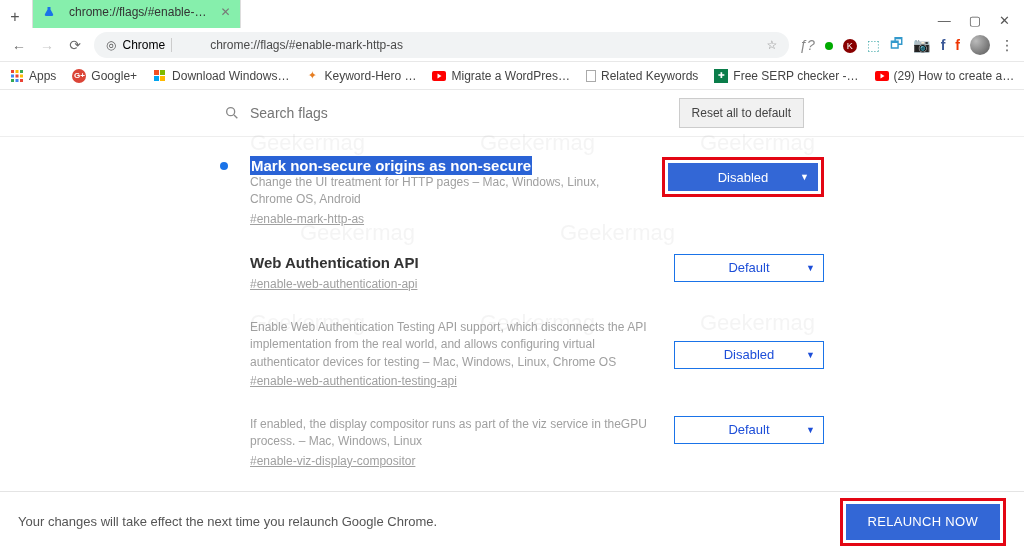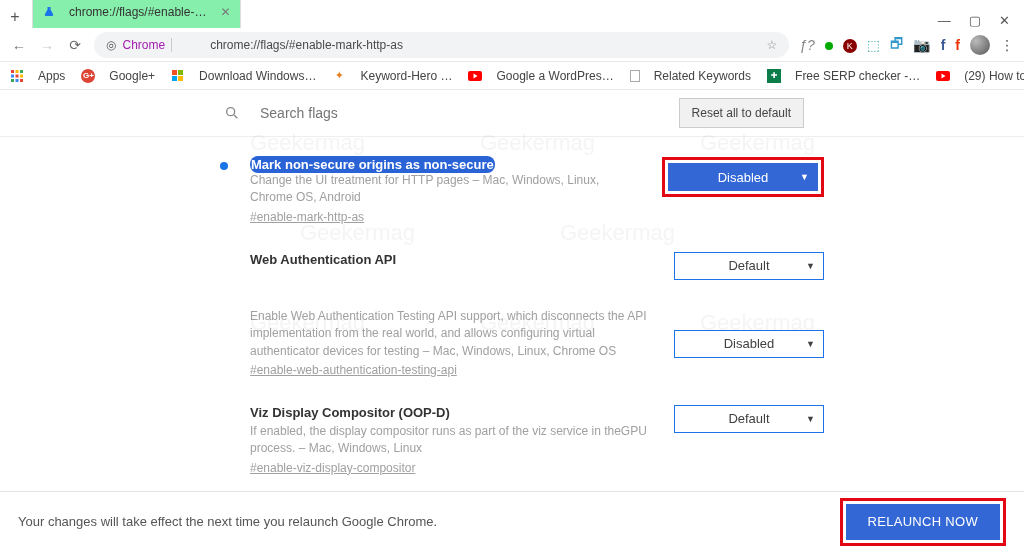--- a/index.html
+++ b/index.html
@@ -10,56 +10,56 @@
   .tab { display: flex; align-items: center; gap: 14px; height: 26px; padding: 16px 10px; border-top-left-radius: 6px; border-top-right-radius: 6px; background: #86efac; border: 1px solid #ddd; border-bottom: none; margin-left: 6px; min-width: 150px; cursor: pointer; }
   .new-tab-plus { width: 22px; height: 22px; display: flex; align-items: center; justify-content: center; font-size: 16px; color: #555; cursor: pointer; }
   .tab-close { margin-left: auto; color: #777; font-size: 12px; cursor: pointer; }
   .win-controls { margin-left: auto; display: flex; gap: 18px; padding-right: 10px; color: #555; }
   .win-controls span { cursor: pointer; font-size: 13px; }
 
   
   .addrbar { height: 34px; display: flex; align-items: center; padding: 0 10px; gap: 10px; border-bottom: 1px solid #e8e8e8; }
   .nav-icon { width: 18px; color: #6b6b6b; text-align: center; cursor: pointer; font-size: 14px; }
   .omnibox { flex: 1; display: flex; align-items: center; background: #f1f3f4; border-radius: 14px; height: 26px; padding: 0 12px; color: #555; gap: 6px; }
-  .omnibox .chip { font-size: 12px; color: #a21caf; }
+  .omnibox .chip { font-size: 12px; color: #000000; }
   .omnibox .divider { width: 1px; height: 14px; background: #ccc; }
   .omnibox .url { flex: 1; color: #4a4a4a; margin-left: 32px; }
   .ext-icons { display: flex; align-items: center; gap: 10px; color: #666; }
   .ext-icons span { font-size: 14px; cursor: pointer; }
   .ext-dot { width: 8px; height: 8px; border-radius: 50%; display: inline-block; }
   .avatar { width: 20px; height: 20px; border-radius: 50%; background: radial-gradient(circle at 30% 30%, #bbb, #555); cursor: pointer; }
   .kebab { font-size: 16px; color: #555; cursor: pointer; }
 
   
   .bookbar { height: 28px; display: flex; align-items: center; padding: 0 10px; gap: 16px; border-bottom: 1px solid #e8e8e8; font-size: 12px; color: #444; }
-  .bm { display: flex; align-items: center; gap: 14px; cursor: pointer; white-space: nowrap; }
+  .bm { display: flex; align-items: center; gap: 5px; cursor: pointer; white-space: nowrap; }
   .bm-ico { width: 14px; height: 14px; display: inline-flex; align-items: center; justify-content: center; font-size: 11px; }
 
   
   .page { position: relative; height: calc(551px - 28px - 34px - 28px); overflow: hidden; }
   .searchrow { display: flex; align-items: center; padding: 8px 220px 8px 220px; border-bottom: 1px solid #eee; gap: 12px; }
-  .searchbox { flex: 1; display: flex; align-items: flex-start; gap: 20px; color: #888; padding: 6px 4px; }
+  .searchbox { flex: 1; display: flex; align-items: flex-start; gap: 10px; color: #888; padding: 6px 4px; }
   .searchbox .si { width: 16px; height:16px; }
   .searchbox input { border: none; outline: none; font-size: 14px; color: #333; flex: 1; background: transparent; }
   .resetbtn { background: #f1f1f1; border: 1px solid #ccc; color: #444; font-size: 12px; padding: 7px 12px; cursor: pointer; }
 
   .flags-area { padding: 6px 200px 0 220px; position: relative; }
   
   .wm-text { position: absolute; color: #999; font-size: 22px; font-weight: 500; opacity: 0.10; pointer-events: none; }
 
   .flag { display: flex; gap: 20px; padding: 14px 0; align-items: flex-start; }
   .flag-text { flex: 1; font-size: 12px; color: #888; }
-  .flag-title { font-size: 13px; font-weight: 600; color: #333; margin-bottom: 3px; border-radius: 8px; }
+  .flag-title { font-size: 15px; font-weight: 600; color: #333; margin-bottom: 3px; }
   .flag-title.highlight { background: #2a63d6; color: #fff; padding: 1px 1px; display: inline; }
   .flag-desc { color: #a0a0a0; line-height: 1.45; }
   .flag-hash { text-decoration: underline; color: #a0a0a0; margin-top: 3px; display: inline-block; cursor: pointer; }
 
   .bluedot { width: 8px; height: 8px; background: #1a73e8; border-radius: 50%; margin-top: 5px; }
 
-  .select { width: 150px; height: 28px; border: 1px solid #1a73e8; color: #404040; background: #fff; display: flex; align-items: center; justify-content: center; font-size: 13px; position: relative; cursor: pointer; }
+  .select { width: 150px; height: 28px; border: 1px solid #1a73e8; color: #1d4ed8; background: #fff; display: flex; align-items: center; justify-content: center; font-size: 13px; position: relative; cursor: pointer; }
   .select .caret { position: absolute; right: 8px; font-size: 9px; }
   .select.filled { background: #3367d6; color: #fff; border-color: #3367d6; }
   .redbox { border: 3px solid #e30613; padding: 3px; }
 
   
   .footer { position: absolute; left: 0; right: 0; bottom: 0; height: 60px; border-top: 1px solid #e4e4e4; display: flex; align-items: center; padding: 8px 18px; background: #fff; }
   .footer-msg { font-size: 13px; color: #555; }
   .relaunch-wrap.redbox { margin-left: auto; }
   .relaunch { background: #3367d6; color: #fff; border: none; height: 36px; padding: 0 22px; font-size: 13px; letter-spacing: .3px; cursor: pointer; }
 
@@ -148,21 +148,21 @@
         <span class="bm-ico" style="color:#e67e22;">✦</span>
         <span>Keyword-Hero …</span>
       </div>
       <div class="bm">
         <span class="bm-ico">
           <svg width="14" height="10" viewBox="0 0 14 10">
             <rect width="14" height="10" rx="2" fill="#ff0000"></rect>
             <path d="M5.5 2.5v5l4-2.5z" fill="#fff"></path>
           </svg>
         </span>
-        <span>Google a WordPres…</span>
+        <span>Migrate a WordPres…</span>
       </div>
       <div class="bm">
         <span class="bm-ico" style="border:1px solid #aaa;width:10px;height:12px;"></span>
         <span>Related Keywords</span>
       </div>
       <div class="bm">
         <span class="bm-ico" style="background:#0a7d4a;color:#fff;font-size:8px;">✚</span>
         <span>Free SERP checker -…</span>
       </div>
       <div class="bm">
@@ -208,41 +208,41 @@
           <div class="bluedot"></div>
         </div>
         <div class="flag-text"><div><span class="flag-title highlight">Mark non-secure origins as non-secure</span></div><div class="flag-desc">Change the UI treatment for HTTP pages – Mac, Windows, Linux, Chrome OS, Android</div><a class="flag-hash">#enable-mark-http-as</a></div>
         <div style="padding-top: 0px;"><div class="redbox" style="display: inline-block;"><div class="select filled">
               <span>Disabled</span>
               <span class="caret">▼</span>
             </div></div></div>
       </div>
       <div class="flag">
         <div style="width: 10px;"></div>
-        <div class="flag-text"><div class="flag-title">Web Authentication API</div></div>
+        <div class="flag-text"><div class="flag-title">Web Authentication API</div><a class="flag-hash">#enable-web-authentication-api</a></div>
         <div style="padding-top: 0px;">
           <div class="select">
             <span>Default</span>
             <span class="caret">▼</span>
           </div>
         </div>
       </div>
       <div class="flag">
         <div style="width: 10px;"></div>
         <div class="flag-text"><div class="flag-desc">Enable Web Authentication Testing API support, which disconnects the API implementation from the real world, and allows configuring virtual authenticator devices for testing – Mac, Windows, Linux, Chrome OS</div><a class="flag-hash">#enable-web-authentication-testing-api</a></div>
         <div style="padding-top: 22px;">
           <div class="select">
             <span>Disabled</span>
             <span class="caret">▼</span>
           </div>
         </div>
       </div>
       <div class="flag">
         <div style="width: 10px;"></div>
-        <div class="flag-text"><div class="flag-title">Viz Display Compositor (OOP-D)</div><div class="flag-desc">If enabled, the display compositor runs as part of the viz service in theGPU process. – Mac, Windows, Linux</div><a class="flag-hash">#enable-viz-display-compositor</a></div>
+        <div class="flag-text"><div class="flag-desc">If enabled, the display compositor runs as part of the viz service in theGPU process. – Mac, Windows, Linux</div><a class="flag-hash">#enable-viz-display-compositor</a></div>
         <div style="padding-top: 0px;">
           <div class="select">
             <span>Default</span>
             <span class="caret">▼</span>
           </div>
         </div>
       </div>
     </div>
 
   <div class="footer">

